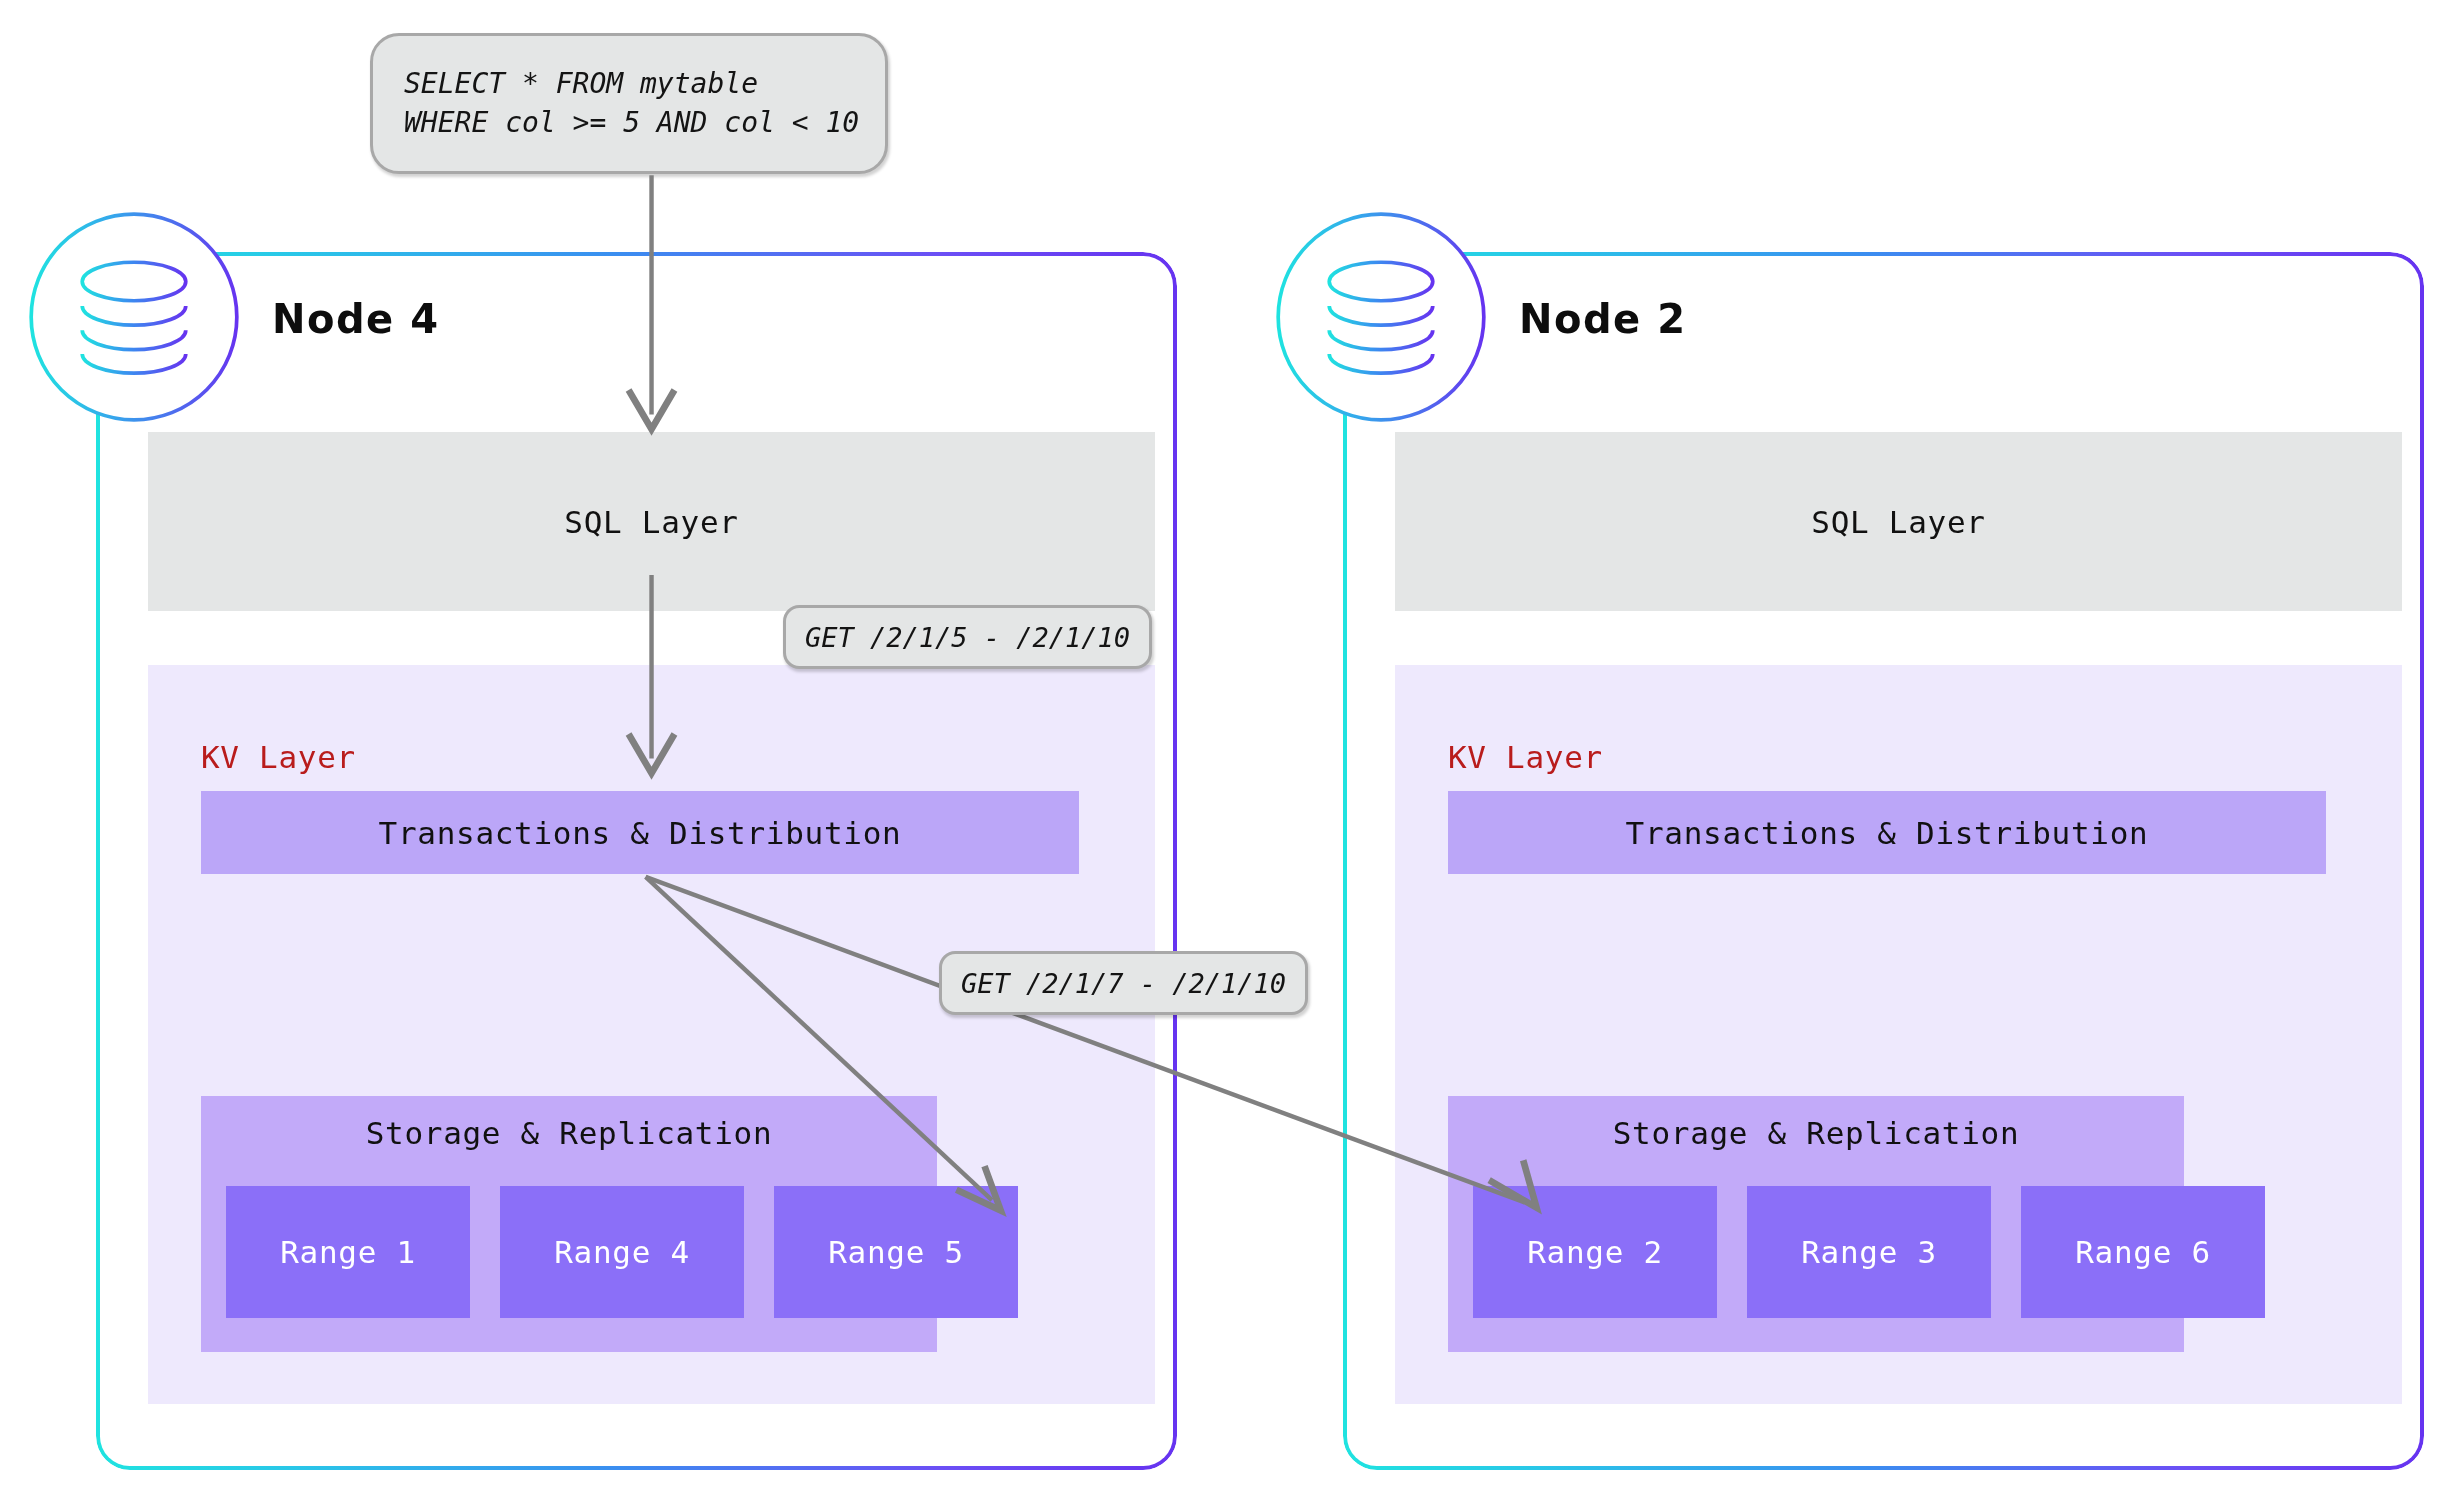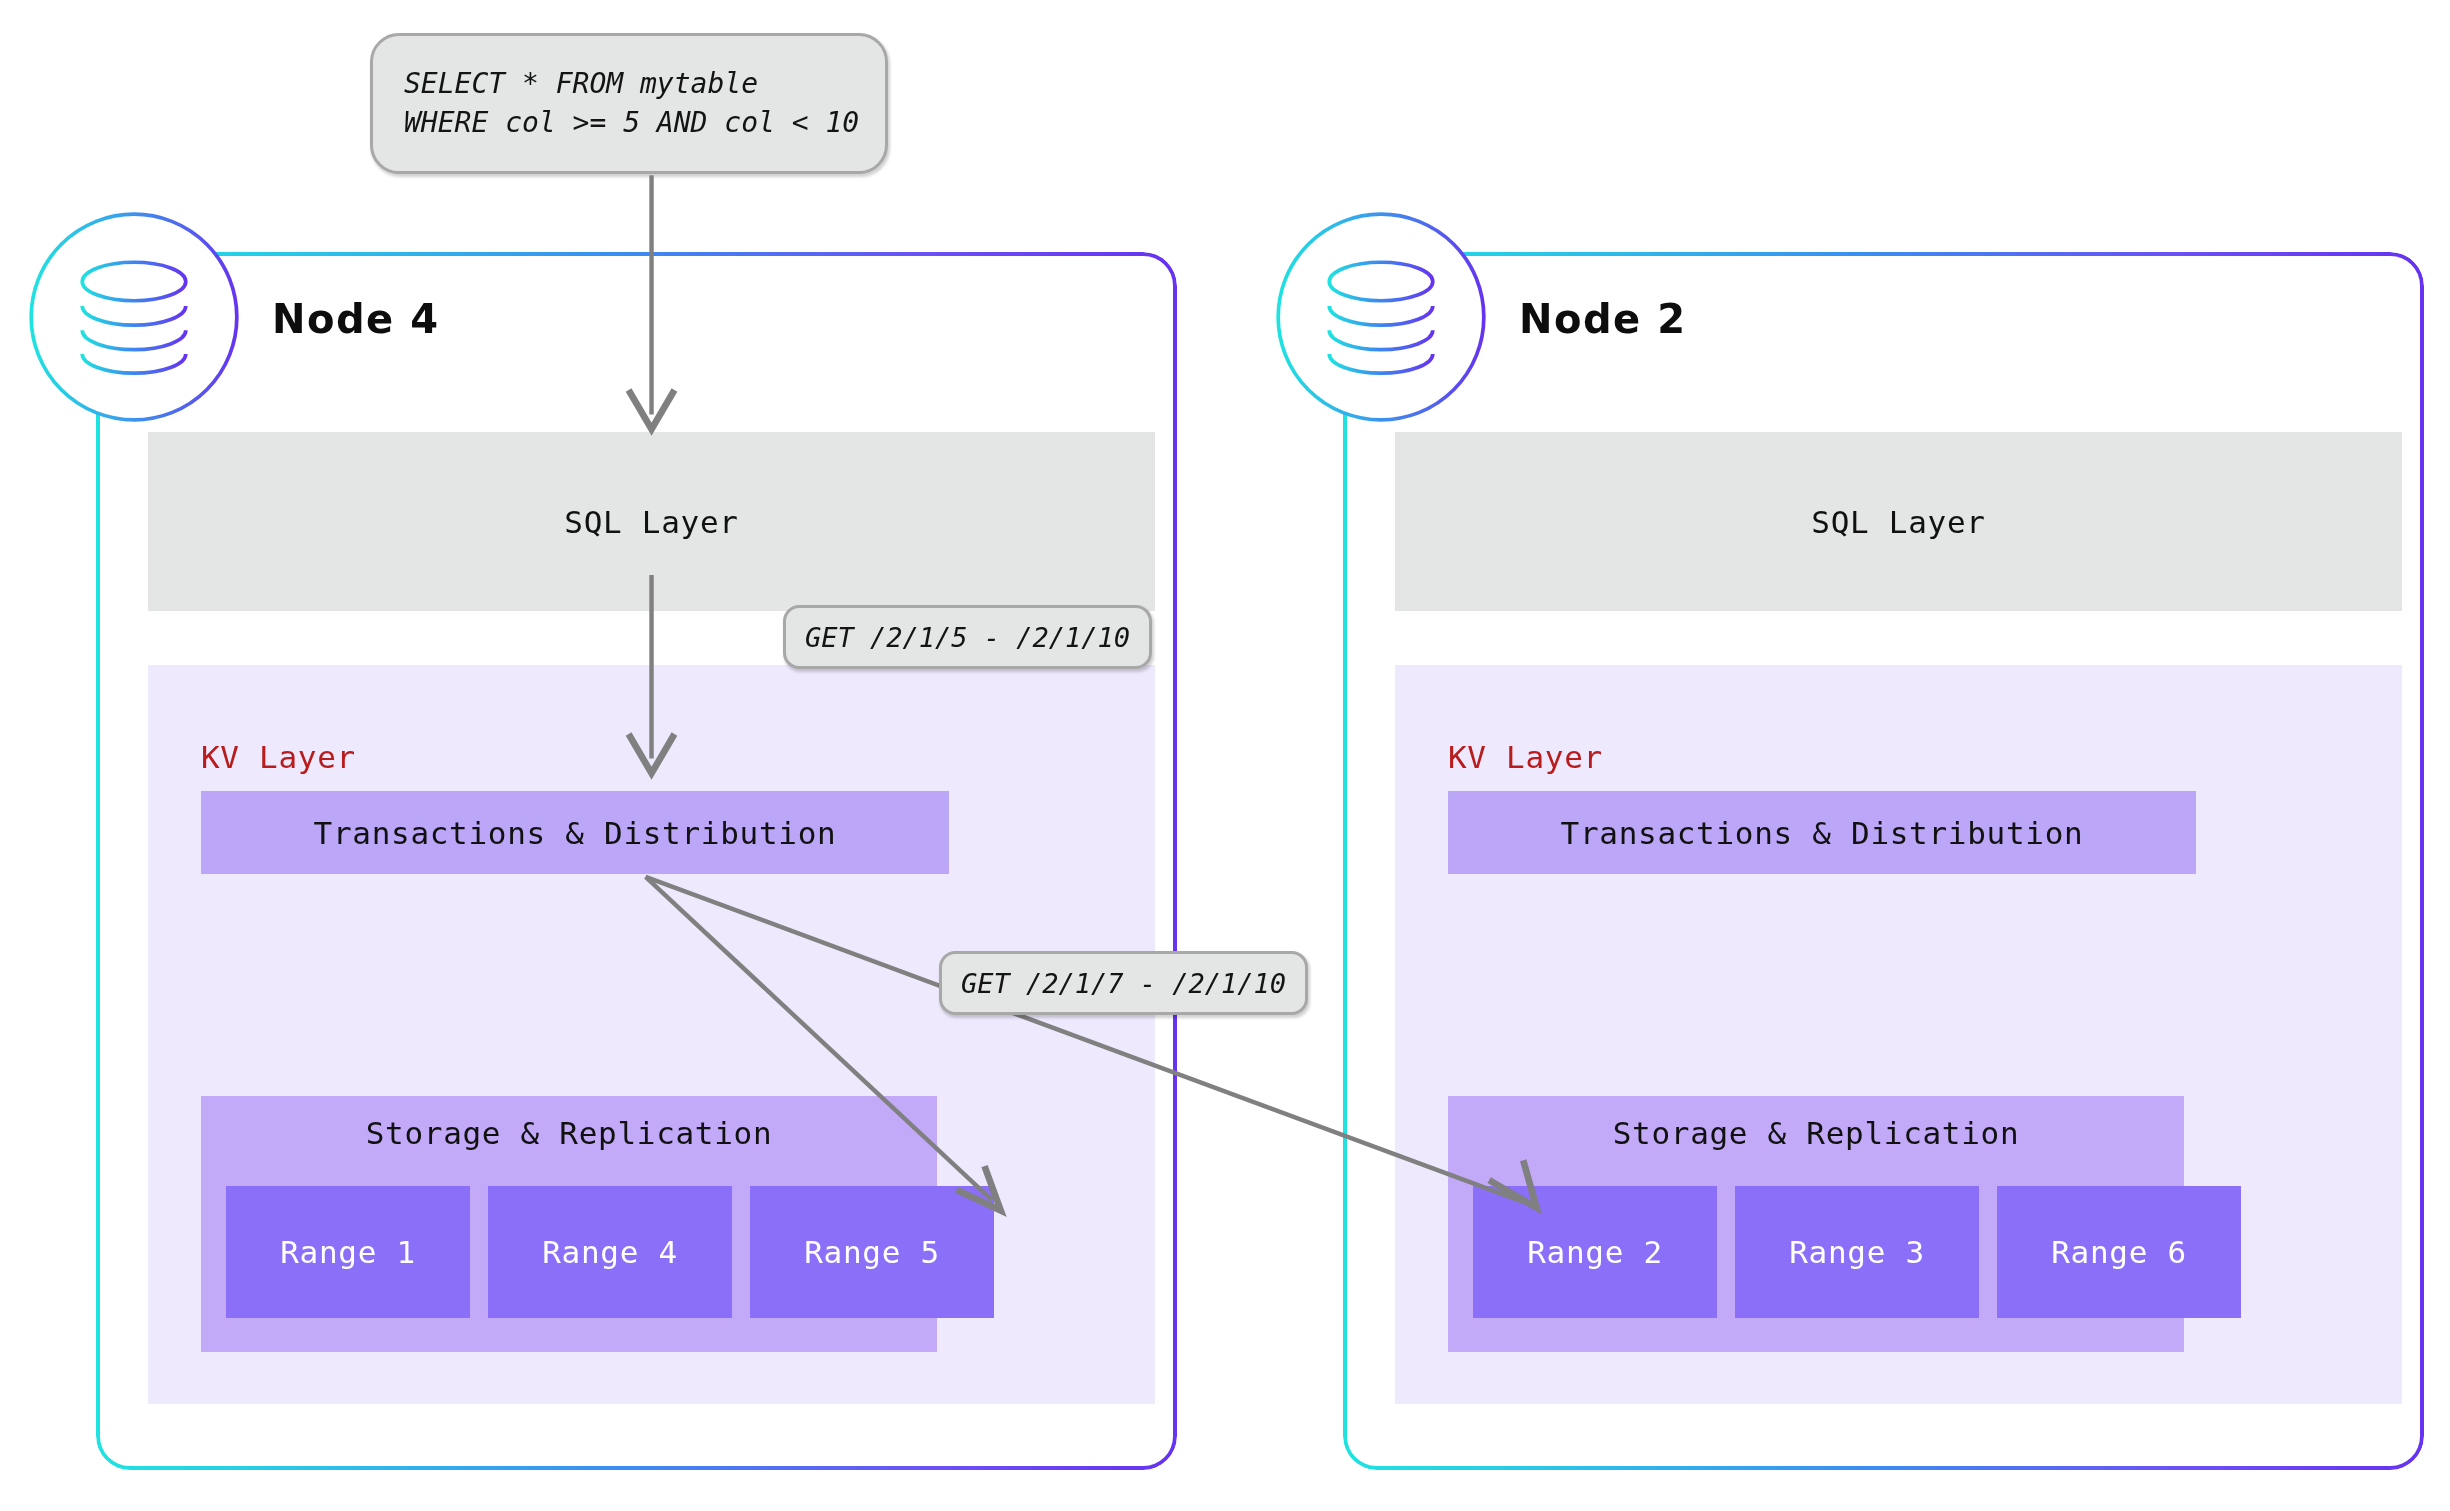--- a/index.html
+++ b/index.html
@@ -130,21 +130,21 @@
     font-size: 31px;
     color: #b91c1c;
     letter-spacing: 0.7px;
   }
 
   
   .txn-bar {
     position: absolute;
     left: 53px;
     top: 126px;
-    width: 748px;
+    width: 878px;
     height: 83px;
     background: #bba6f8;
     display: flex;
     align-items: center;
     justify-content: center;
     font-size: 31px;
     color: #111111;
     letter-spacing: 0.7px;
   }
 
@@ -166,21 +166,21 @@
     text-align: center;
     font-size: 31px;
     color: #111111;
     letter-spacing: 0.7px;
   }
   .range-row {
     position: absolute;
     left: 25px;
     top: 90px;
     display: flex;
-    gap: 18px;
+    gap: 30px;
   }
   .range-box {
     width: 244px;
     height: 132px;
     background: #8b6ff8;
     display: flex;
     align-items: center;
     justify-content: center;
     font-size: 31px;
     color: #ffffff;

